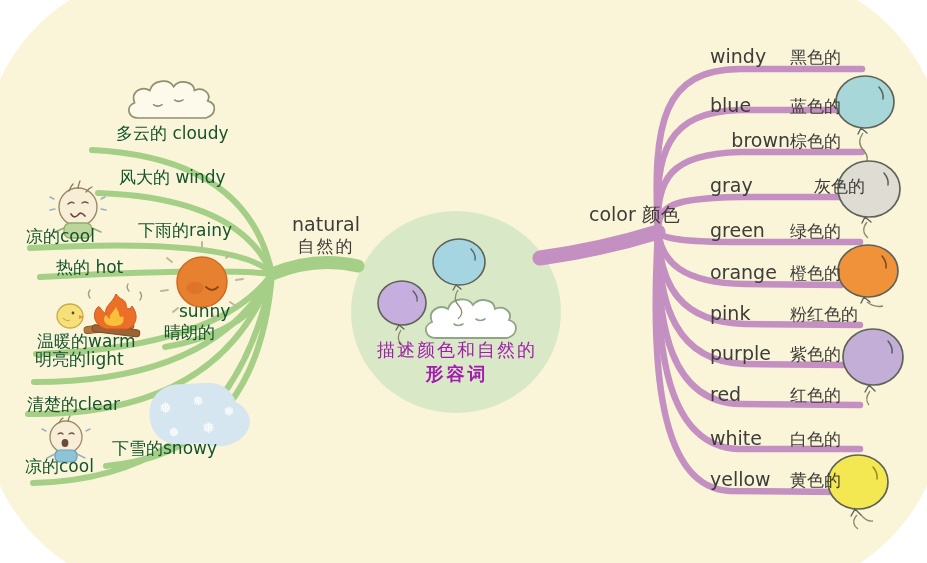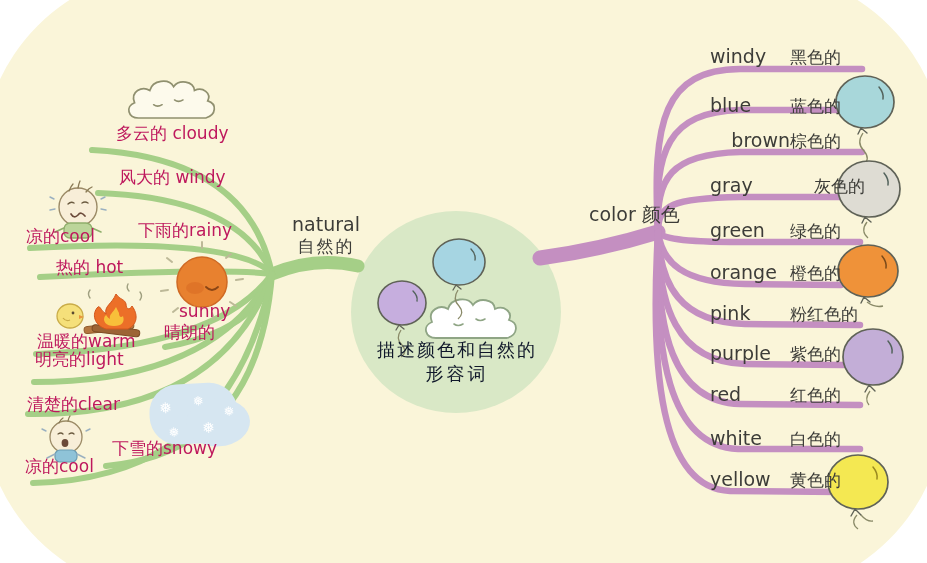--- a/index.html
+++ b/index.html
@@ -1,27 +1,27 @@
 <!DOCTYPE html>
 <html><head>
 <meta charset="utf-8">
 <style>
   html,body{margin:0;padding:0;background:#ffffff;}
   .stage{position:relative;width:927px;height:563px;overflow:hidden;background:#ffffff;
          font-family:"DejaVu Sans",sans-serif;color:#3c3c38;}
   .blob{position:absolute;left:-18px;top:-30px;width:963px;height:625px;
         border-radius:190px;background:#faf5d9;}
   svg.art{position:absolute;left:0;top:0;width:927px;height:563px;}
-  .lbl{position:absolute;white-space:nowrap;color:#be185d;}
+  .lbl{position:absolute;white-space:nowrap;color:#14532d;}
   .fs17{font-size:17px;}
   .fs18{font-size:17px;margin-left:8px;}
   .center-title{position:absolute;left:352px;top:338px;width:210px;text-align:center;
-                line-height:1.35;color:#0f172a;}
+                line-height:1.35;color:#a21caf;}
   .center-title .l1{font-size:18px;letter-spacing:2px;}
-  .center-title .l2{font-size:18px;letter-spacing:3px;}
+  .center-title .l2{font-size:18px;letter-spacing:3px;font-weight:bold;}
   .nat-label{position:absolute;left:283px;top:213px;width:86px;text-align:center;line-height:1.2;}
   .nat-label .en{font-size:19px;}
   .nat-label .zh{font-size:17px;letter-spacing:2px;}
   .color-label{position:absolute;left:543px;top:202px;font-size:19px;margin-left:46px;}
   .crow{position:absolute;left:710px;display:flex;align-items:baseline;}
   .crow .en{width:80px;font-size:19px;}
   .crow .zh{font-size:17px;}
 </style>
 </head>
 <body>

